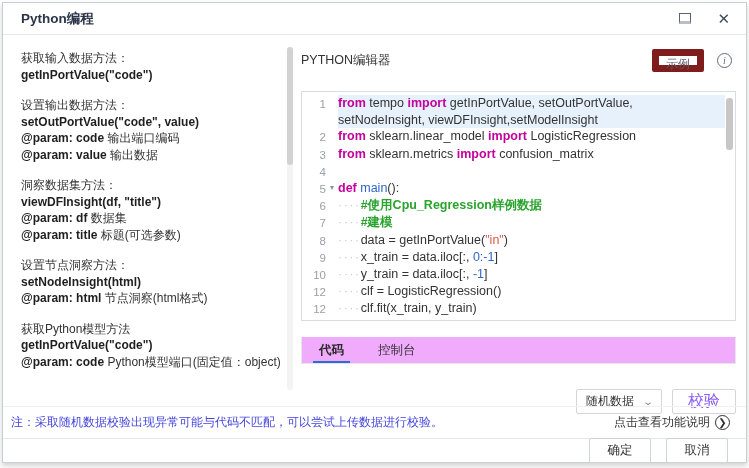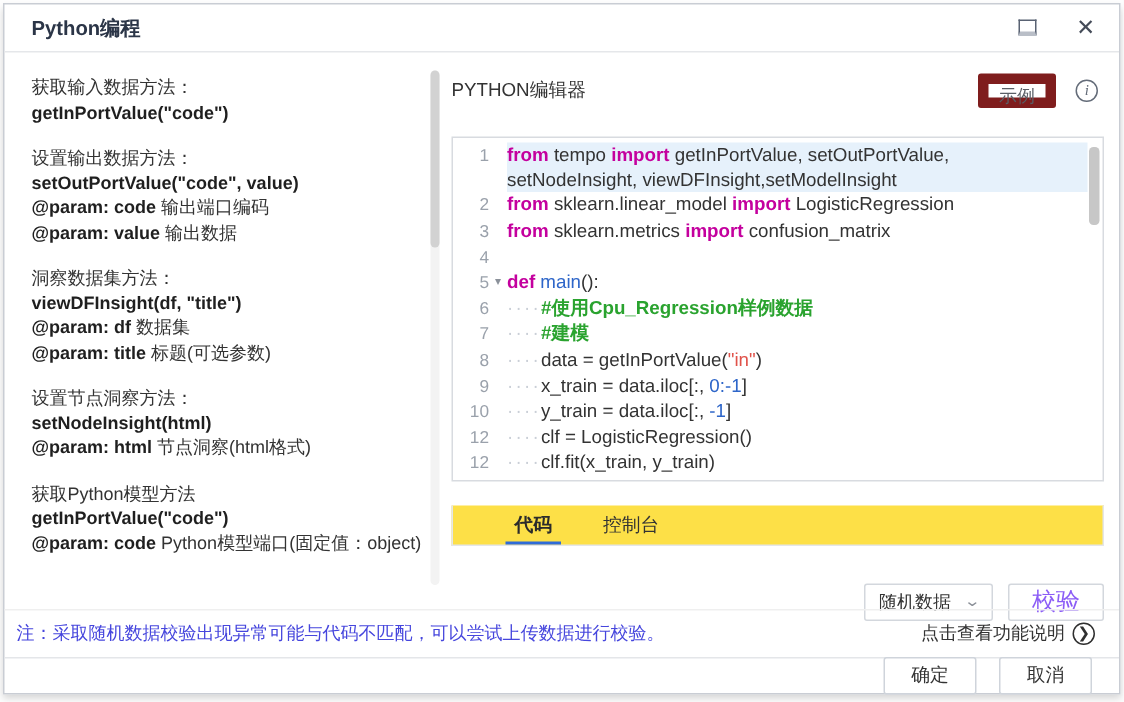--- a/index.html
+++ b/index.html
@@ -50,21 +50,21 @@
   .tk-pl { color:#333; }
   .tk-cm { color:#2aa32f; font-weight:bold; }
   .tk-str { color:#e0524a; }
   .tk-num { color:#2e66c9; }
   .tk-fn { color:#2e66c9; }
   .tk-ws { color:#c9ced6; letter-spacing:1.5px; }
   .code-scroll { position:absolute; top:4px; right:2px; width:7px; height:220px; }
   .code-scroll .thumb { position:absolute; top:2px; left:0; width:7px; height:52px; background:#c7c7c7; border-radius:3px; }
 
   
-  .tab-bar { flex:none; height:27px; background:#fde047; border:1px solid #e4e6e9; border-top:none; display:flex;padding-left:24px; }
+  .tab-bar { flex:none; height:27px; background:#f0abfc; border:1px solid #e4e6e9; border-top:none; display:flex; }
   .tab { padding:0 17px; display:flex; align-items:center; font-size:12.5px; color:#333; position:relative; cursor:pointer; }
   .tab.active { font-weight:bold; color:#2b2b2b; }
   .tab.active::after { content:""; position:absolute; left:11px; right:11px; bottom:0; height:2px; background:#2f6bd8; }
 
   
   .editor-controls { flex:none; display:flex; justify-content:flex-end; align-items:center; gap:10px; margin-top:9px; }
   .data-select { width:86px; height:25px; border:1px solid #d3d7dd; border-radius:2px; background:#fff; display:flex; align-items:center; justify-content:space-between; padding:0 9px; font-size:12px; color:#333; cursor:pointer; }
   .chevron { font-size:10px; color:#8a8f97; transform:scaleX(1.4); }
   .validate-btn { width:64px; height:25px; background:#fff; border:1px solid #d3d7dd; border-radius:2px; font-size:16px; color:#8b5cf6; cursor:pointer; font-family:Liberation Mono, monospace; }
 

